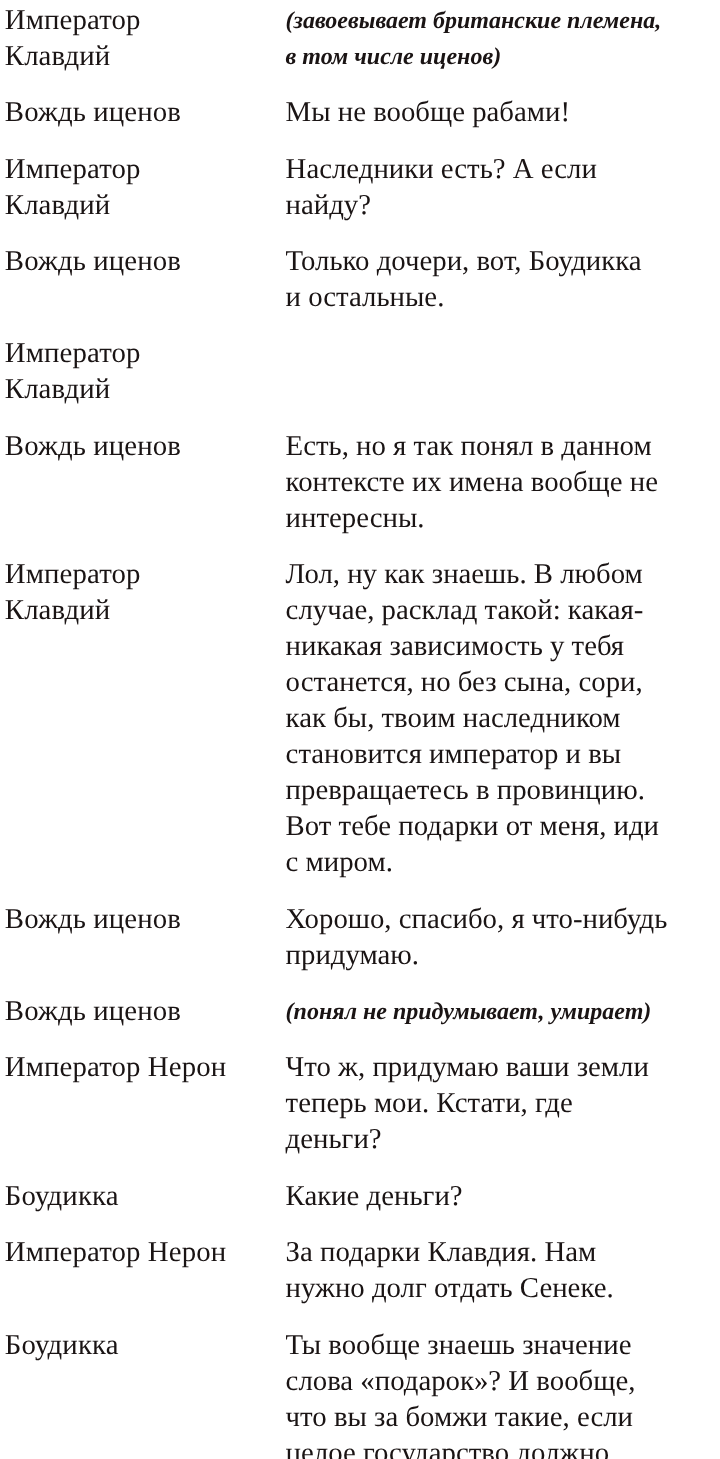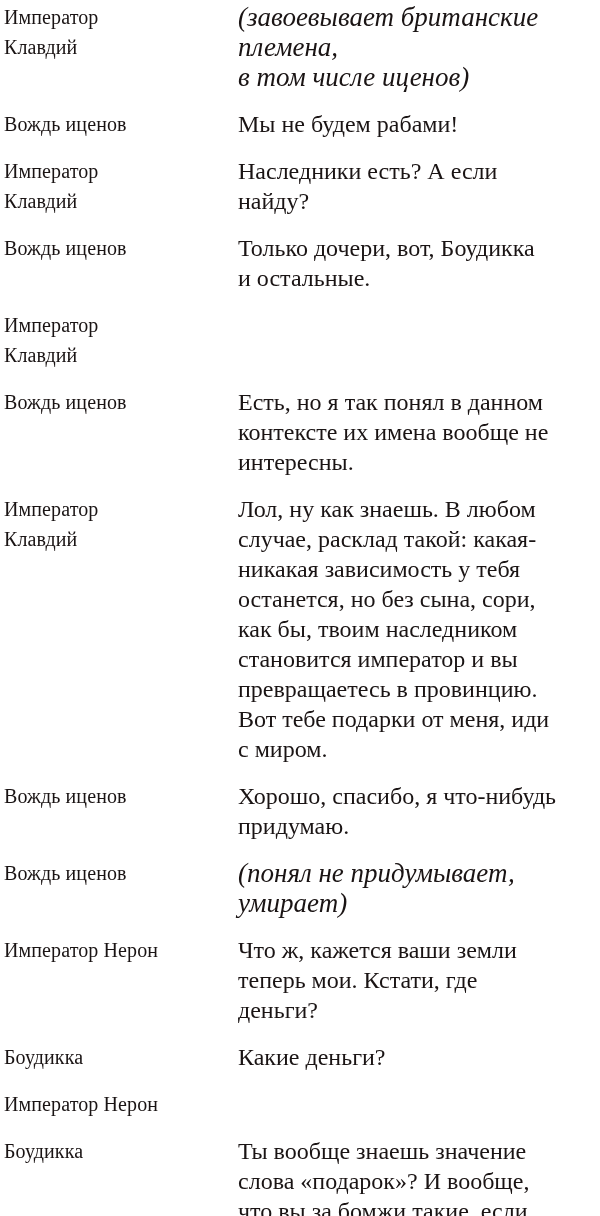--- a/index.html
+++ b/index.html
@@ -12,49 +12,50 @@
   .row {
     display: flex;
     align-items: flex-start;
     margin-bottom: 17px;
   }
   .speaker {
     width: 238px;
     flex: 0 0 238px;
     padding-left: 4px;
     box-sizing: border-box;
-    font-size: 20px;
+    font-size: 24px;
     line-height: 30px;
     letter-spacing: 0.1px;
   }
   .line {
     flex: 1 1 auto;
     font-size: 24px;
     line-height: 30px;
     padding-right: 6px;
     white-space: pre-line;
   }
   .line.stage {
     font-style: italic;
-    font-size: 27px;
+    font-size: 20px;
+    font-weight: bold;
   }
 </style>
 </head>
 <body>
 
 <div class="page">
   <div class="row">
     <div class="speaker" style="white-space:pre-line">Император
 Клавдий</div>
     <div class="line stage">(завоевывает британские племена,
 в том числе иценов)</div>
   </div>
   <div class="row">
     <div class="speaker" style="white-space:pre-line">Вождь иценов</div>
-    <div class="line">Мы не будем рабами!</div>
+    <div class="line">Мы не вообще рабами!</div>
   </div>
   <div class="row">
     <div class="speaker" style="white-space:pre-line">Император
 Клавдий</div>
     <div class="line">Наследники есть? А если
 найду?</div>
   </div>
   <div class="row">
     <div class="speaker" style="white-space:pre-line">Вождь иценов</div>
     <div class="line">Только дочери, вот, Боудикка
@@ -87,30 +88,32 @@
     <div class="speaker" style="white-space:pre-line">Вождь иценов</div>
     <div class="line">Хорошо, спасибо, я что-нибудь
 придумаю.</div>
   </div>
   <div class="row">
     <div class="speaker" style="white-space:pre-line">Вождь иценов</div>
     <div class="line stage">(понял не придумывает, умирает)</div>
   </div>
   <div class="row">
     <div class="speaker" style="white-space:pre-line">Император Нерон</div>
-    <div class="line">Что ж, кажется ваши земли
+    <div class="line">Что ж, придумаю ваши земли
 теперь мои. Кстати, где
 деньги?</div>
   </div>
   <div class="row">
     <div class="speaker" style="white-space:pre-line">Боудикка</div>
     <div class="line">Какие деньги?</div>
   </div>
   <div class="row">
     <div class="speaker" style="white-space:pre-line">Император Нерон</div>
+    <div class="line">За подарки Клавдия. Нам
+нужно долг отдать Сенеке.</div>
   </div>
   <div class="row">
     <div class="speaker" style="white-space:pre-line">Боудикка</div>
     <div class="line">Ты вообще знаешь значение
 слова «подарок»? И вообще,
 что вы за бомжи такие, если
 целое государство должно
 денег одному философу?</div>
   </div>
 </div>

